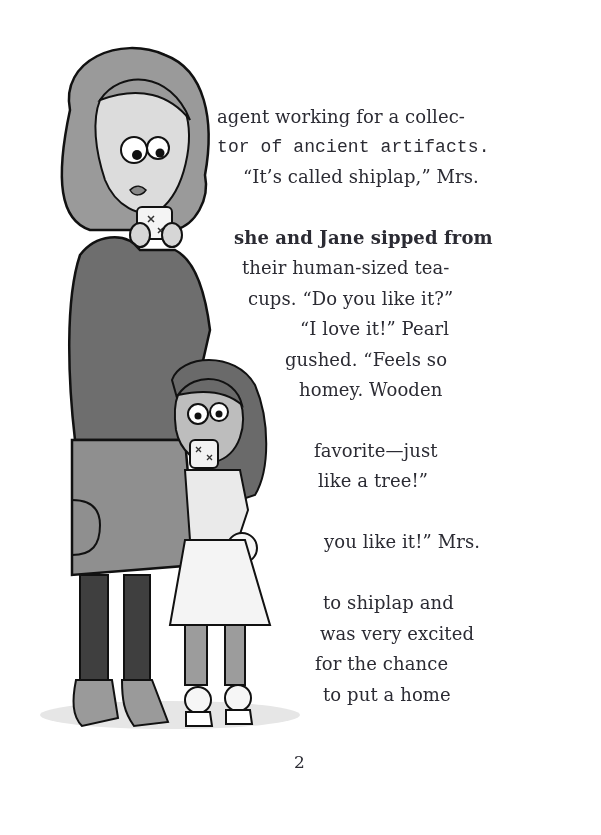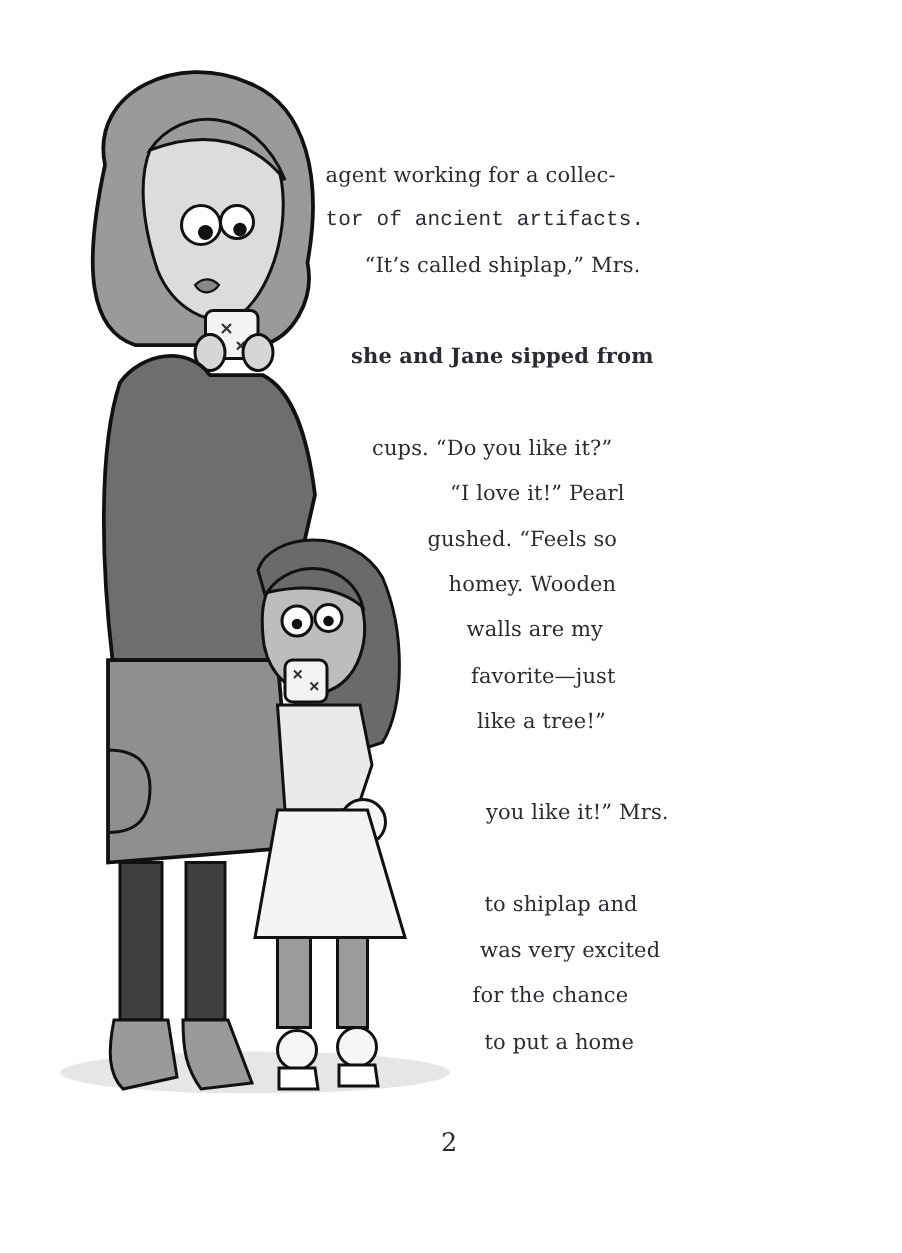--- a/index.html
+++ b/index.html
@@ -1,20 +1,20 @@
 <!DOCTYPE html>
 <html><head>
 <meta charset="utf-8">
 <style>
   html, body { margin: 0; padding: 0; background: #ffffff; }
   body { width: 601px; height: 835px; position: relative; overflow: hidden; font-family: "DejaVu Serif", serif; color: #2b2b33; }
   .page { position: absolute; left: 0; top: 0; width: 601px; height: 835px; background: #ffffff; }
   .illustration { position: absolute; left: 30px; top: 40px; width: 280px; height: 700px; }
   .text-block { position: absolute; left: 0; top: 0; width: 601px; height: 835px; }
-  .line { position: absolute; white-space: nowrap; font-size: 14px; line-height: 22px; letter-spacing: 0.1px; color: #2b2b33; }
+  .line { position: absolute; white-space: nowrap; font-size: 18px; line-height: 22px; letter-spacing: 0.1px; color: #2b2b33; }
   .page-number { position: absolute; left: 294px; top: 752px; font-size: 17px; color: #2b2b33; }
 </style>
 </head>
 <body>
 
 <div class="page">
 
   <svg class="illustration" viewBox="30 40 280 700" width="280" height="700" xmlns="http://www.w3.org/2000/svg">
 
     <ellipse cx="170" cy="715" rx="130" ry="14" fill="#e6e6e6"></ellipse>
@@ -74,25 +74,25 @@
     <circle cx="238" cy="698" r="13" fill="#f6f6f6" stroke="#111" stroke-width="2"></circle>
     <path d="M186 712 L210 712 L212 726 L186 726 Z" fill="#fff" stroke="#111" stroke-width="2"></path>
     <path d="M226 710 L250 710 L252 724 L226 724 Z" fill="#fff" stroke="#111" stroke-width="2"></path>
   </svg>
 
   <div class="text-block">
     <div class="line" style="left:217px;top:106px;">agent working for a collec-</div>
     <div class="line" style="left:217px;top:136px;font-family:Liberation Mono, monospace;">tor of ancient artifacts.</div>
     <div class="line" style="left:243px;top:166px;">“It’s called shiplap,” Mrs.</div>
     <div class="line" style="left:234px;top:227px;font-weight:bold;">she and Jane sipped from</div>
+    <div class="line" style="left:242px;top:257px;">their human-sized tea-</div>
     <div class="line" style="left:248px;top:288px;">cups. “Do you like it?”</div>
     <div class="line" style="left:300px;top:318px;">“I love it!” Pearl</div>
     <div class="line" style="left:285px;top:349px;">gushed. “Feels so</div>
     <div class="line" style="left:299px;top:379px;">homey. Wooden</div>
-    <div class="line" style="left:311px;top:409px;">walls are my</div>
     <div class="line" style="left:314px;top:440px;">favorite—just</div>
     <div class="line" style="left:318px;top:470px;">like a tree!”</div>
     <div class="line" style="left:324px;top:531px;">you like it!” Mrs.</div>
     <div class="line" style="left:323px;top:592px;">to shiplap and</div>
     <div class="line" style="left:320px;top:623px;">was very excited</div>
     <div class="line" style="left:315px;top:653px;">for the chance</div>
     <div class="line" style="left:323px;top:684px;">to put a home</div>
   </div>
 
   <div class="page-number">2</div>

